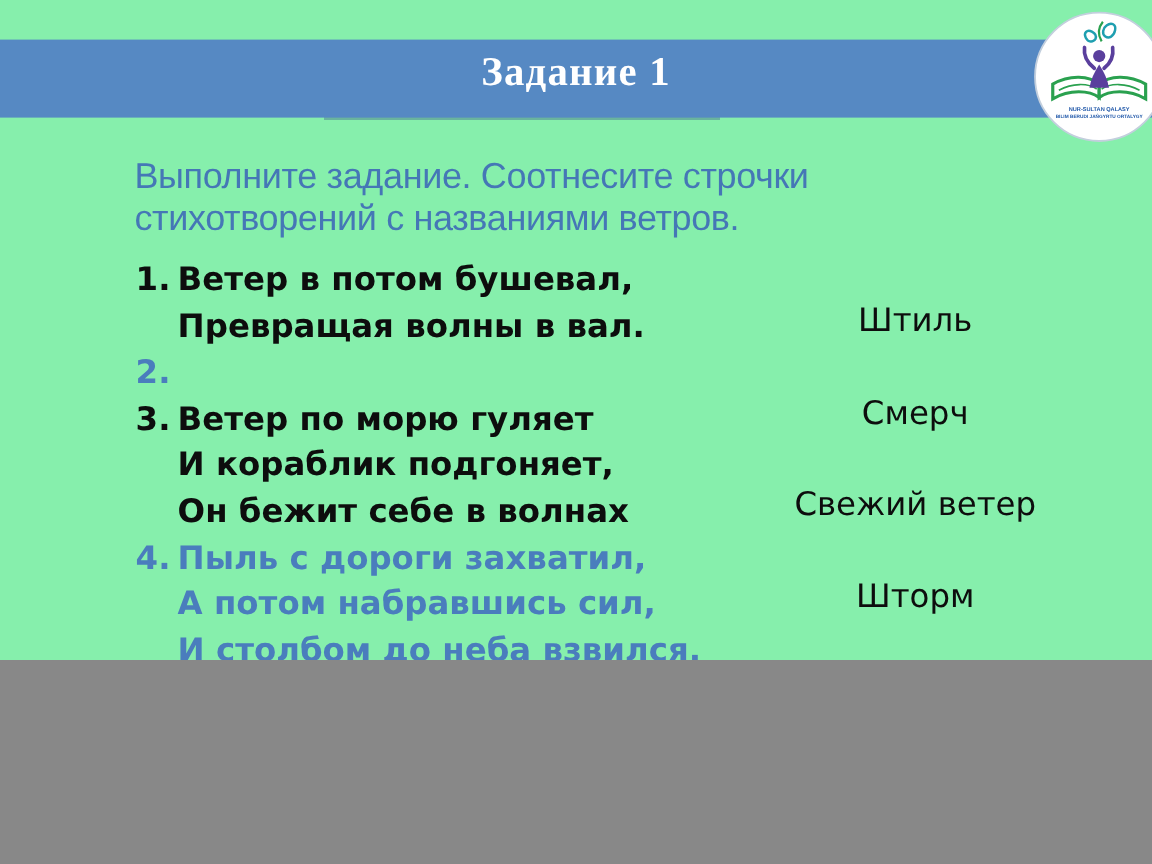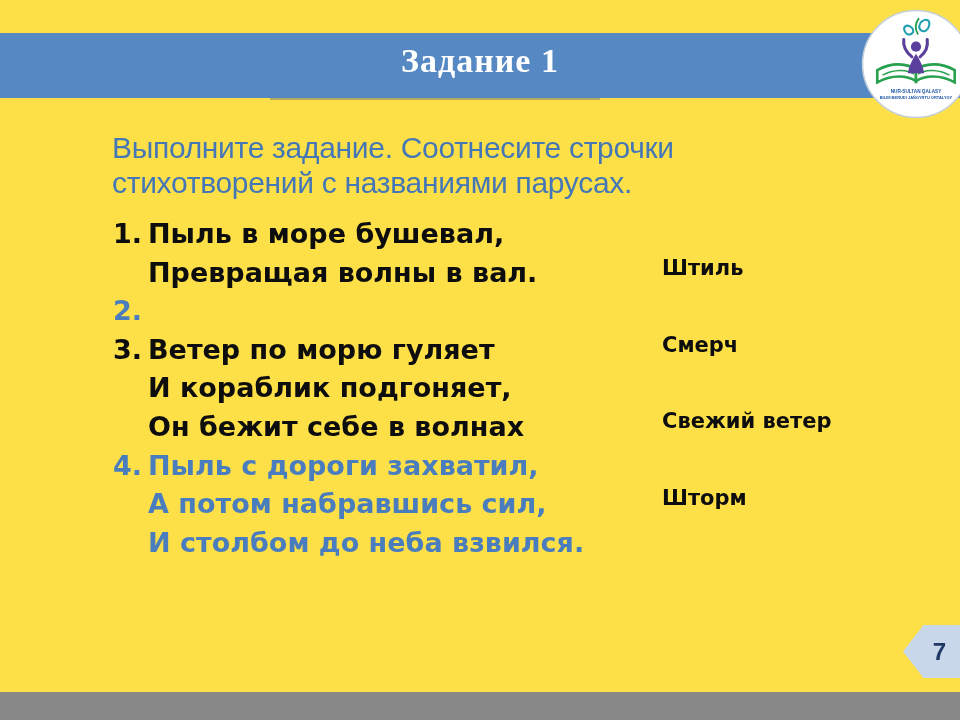--- a/index.html
+++ b/index.html
@@ -1,17 +1,17 @@
 <!DOCTYPE html>
 <html><head>
 <meta charset="utf-8">
 <style>
   html,body{margin:0;padding:0;background:#888;}
   .slide{
-    position:relative;width:960px;height:692px;background:#fde047;
+    position:relative;width:960px;height:550px;background:#86efac;
     overflow:hidden;font-family:"DejaVu Sans",sans-serif;
   }
   
   .header-bar{position:absolute;left:0;top:33px;width:960px;height:65px;background:#5689c3;z-index:1;}
   .header-title{
     position:absolute;left:0;top:9px;width:100%;text-align:center;
     font-family:"Liberation Serif",serif;font-weight:bold;font-size:34px;
     color:#ffffff;letter-spacing:1px;
   }
   .title-shadow{position:absolute;left:270px;top:97px;width:330px;height:3px;background:rgba(62,92,138,0.40);z-index:0;}
@@ -23,21 +23,21 @@
     font-family:"Liberation Sans",sans-serif;font-weight:normal;font-size:30px;
     line-height:35px;color:#4577b6;letter-spacing:-0.3px;white-space:nowrap;
   }
   
   .poems{position:absolute;left:113px;top:215px;font-size:27px;font-weight:bold;line-height:38.6px;white-space:nowrap;}
   .poem-item{display:flex;}
   .poem-num{width:35px;flex:0 0 35px;}
   .poem-item.black{color:#0d0d0d;}
   .poem-item.blue{color:#4a7dbd;}
   
-  .winds{position:absolute;left:662px;top:249px;font-size:21px;font-weight:bold;color:#0d0d0d;white-space:nowrap;}
+  .winds{position:absolute;left:662px;top:249px;font-size:27px;font-weight:normal;color:#0d0d0d;white-space:nowrap;text-align:center;}
   .wind{line-height:38.6px;margin-bottom:38.1px;}
   
   .page-badge{
     position:absolute;left:903px;top:625px;width:57px;height:53px;background:#c9d7ea;
     clip-path:polygon(0 50%,36% 0,100% 0,100% 100%,36% 100%);
     display:flex;align-items:center;justify-content:center;padding-left:16px;box-sizing:border-box;
     font-family:"Liberation Sans",sans-serif;font-weight:bold;font-size:24px;color:#1f3864;
   }
   
   .green-line{
@@ -79,28 +79,28 @@
         <path d="M48,17 c-4,-2 -7,1 -5,5 c2,4 6,4 8,1 c1,-3 -1,-5 -3,-6 z" fill="none" stroke="#1f9fb0" stroke-width="2"></path>
         <path d="M56,25 C53,20 53,14 57,9" fill="none" stroke="#2aa14f" stroke-width="1.8"></path>
       </g>
       <text x="54" y="82" text-anchor="middle" font-family="Liberation Sans, sans-serif" font-size="4.6" font-weight="bold" fill="#1e56a8">NUR-SULTAN QALASY</text>
       <text x="54" y="88" text-anchor="middle" font-family="Liberation Sans, sans-serif" font-size="3.9" font-weight="bold" fill="#1e56a8">BILIM BERUDI JAŃGYRTU ORTALYGY</text>
     </svg>
   </div>
 
   <div class="instruction">
     <div>Выполните задание. Соотнесите строчки</div>
-    <div>стихотворений с названиями парусах.</div>
+    <div>стихотворений с названиями ветров.</div>
   </div>
 
   <div class="poems" id="poems">
       <div class="poem-item black">
         <div class="poem-num">1.</div>
         <div class="poem-lines">
-          <div class="poem-line">Пыль в море бушевал,</div>
+          <div class="poem-line">Ветер в потом бушевал,</div>
           <div class="poem-line">Превращая волны в вал.</div>
         </div>
       </div>
       <div class="poem-item blue">
         <div class="poem-num">2.</div>
       </div>
       <div class="poem-item black">
         <div class="poem-num">3.</div>
         <div class="poem-lines">
           <div class="poem-line">Ветер по морю гуляет</div>

